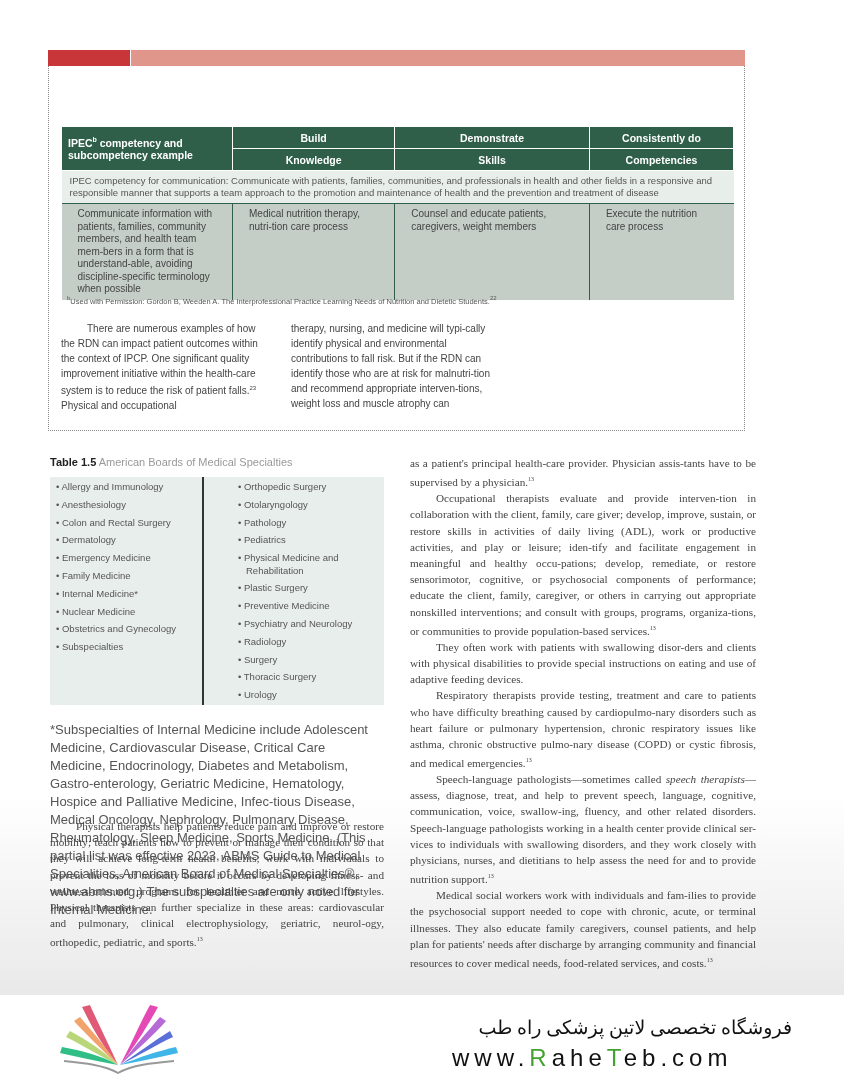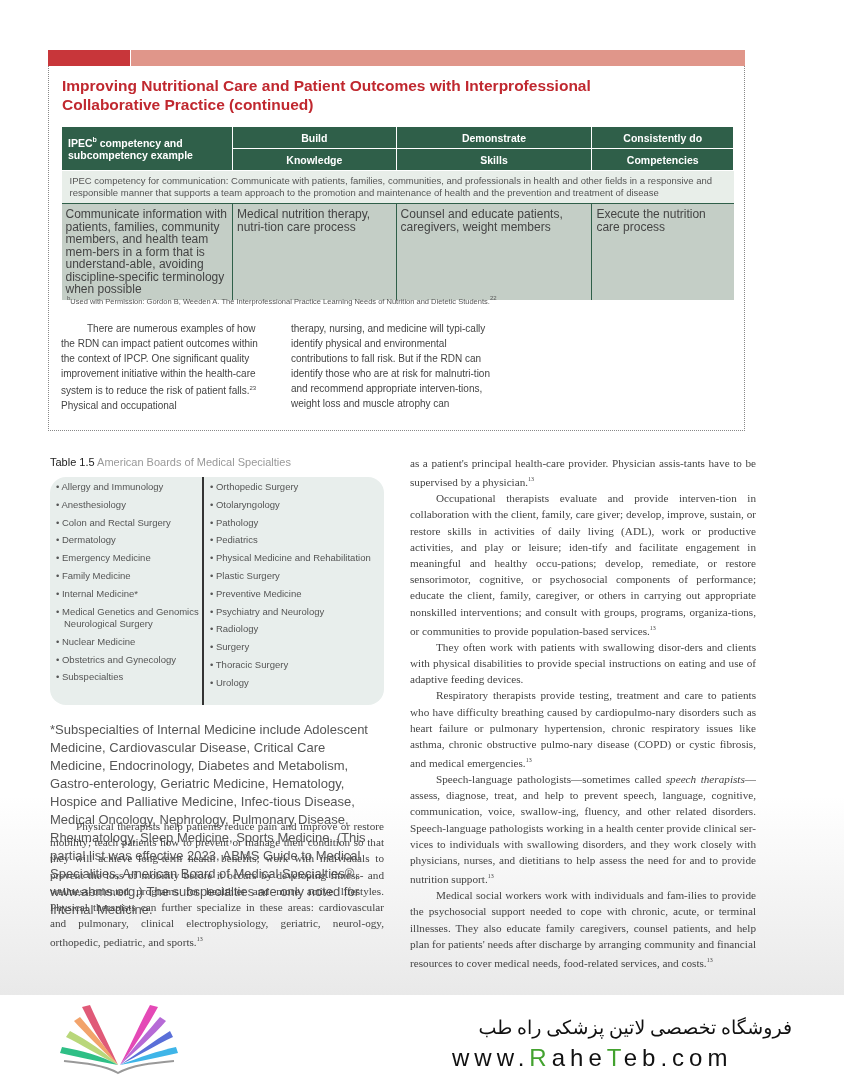--- a/index.html
+++ b/index.html
@@ -7,33 +7,33 @@
   .page { position: absolute; left: 0; top: 0; width: 844px; height: 995px; background: linear-gradient(180deg, #ffffff 0%, #ffffff 80%, #e9e9e9 100%); }
   .topbar { position: absolute; top: 50px; left: 48px; height: 16px; width: 697px; }
   .topbar .red { position: absolute; left: 0; top: 0; width: 82px; height: 16px; background: #c8363a; }
   .topbar .pink { position: absolute; left: 83px; top: 0; right: 0; height: 16px; background: #e0968a; }
   .box { position: absolute; top: 66px; left: 48px; width: 695px; height: 364px; border-left: 1.5px dotted #888; border-right: 1.5px dotted #888; border-bottom: 1.5px dotted #888; }
   .box-title { position: absolute; left: 13px; top: 10px; font-size: 15.5px; font-weight: bold; color: #c0282f; line-height: 19px; }
   .ipec { position: absolute; left: 12px; top: 60px; width: 673px; border-collapse: collapse; }
   .ipec th { background: #2f5f49; color: #fff; font-size: 10.5px; font-weight: bold; border: 1.5px solid #fff; padding: 3px 6px; height: 15px; }
   .ipec th.first { text-align: left; width: 158px; }
   .ipec td.span { background: #e8eee9; font-size: 9.5px; color: #555; padding: 4px 8px; line-height: 12px; border-bottom: 1.5px solid #2f5f49; }
-  .ipec td.cell { background: #c4cec6; font-size: 12px; color: #444; vertical-align: top; padding: 4px 4px; line-height: 12.5px; border-right: 1.5px solid #2f5f49; height: 85px; }
+  .ipec td.cell { background: #c4cec6; font-size: 10px; color: #444; vertical-align: top; padding: 4px 16px; line-height: 12.5px; border-right: 1.5px solid #2f5f49; height: 85px; }
   .ipec td.cell:last-child { border-right: none; }
   .ipec-foot { position: absolute; left: 18px; top: 229px; font-size: 7.5px; color: #555; }
   .ipec-foot sup, .col-text sup, .body-text sup { font-size: 6px; }
   .cols { position: absolute; left: 12px; top: 255px; width: 680px; display: flex; gap: 30px; }
   .col-text { width: 200px; font-size: 10px; line-height: 15px; color: #444; }
   .col-text.first { text-indent: 26px; }
   .t15-title { position: absolute; left: 50px; top: 456px; font-size: 11px; color: #999; }
-  .t15-title b { color: #222; font-weight: normal; }
-  .t15 { position: absolute; left: 50px; top: 477px; width: 334px; height: 228px; background: #e8eeec; display: flex; border-radius: 16px; }
+  .t15-title b { color: #222; font-weight: bold; }
+  .t15 { position: absolute; left: 50px; top: 477px; width: 334px; height: 228px; background: #e8eeec; display: flex; }
   .t15 ul { list-style: none; margin: 0; padding: 4px 0 0 0; font-size: 9.5px; color: #555; }
   .t15 ul.left { width: 152px; border-right: 2px solid #333; }
-  .t15 ul.right { flex: 1; }
+  .t15 ul.right { flex: 1; padding-left: 28px; }
   .t15 li { padding-left: 14px; text-indent: -8px; line-height: 12.5px; margin-bottom: 5.3px; }
   .t15 li::before { content: "• "; }
   .t15-foot { position: absolute; left: 50px; top: 721px; width: 334px; font-size: 13px; color: #555; line-height: 18px; }
   .body-text { position: absolute; font-family: "Liberation Serif", serif; font-size: 11.2px; line-height: 16.2px; color: #444; text-align: justify; }
   .body-text p { margin: 0; text-indent: 26px; }
   .body-text p.noindent { text-indent: 0; }
   .left-body { left: 50px; top: 818px; width: 334px; }
   .right-body { left: 410px; top: 455px; width: 346px; }
   .logo { position: absolute; left: 60px; top: 1003px; width: 118px; height: 72px; }
   .store-fa { position: absolute; left: 452px; top: 1016px; font-size: 19px; color: #111; direction: rtl; width: 340px; text-align: right; font-family: Liberation Serif, serif; }
@@ -43,24 +43,20 @@
 </head>
 <body>
 
 <div class="page">
   <div class="topbar">
     <div class="red"></div>
     <div class="pink"></div>
   </div>
 
   <div class="box">
-    <div class="box-title">
-      <div>Improving Nutritional Care and Patient Outcomes with Interprofessional</div>
-      <div>Collaborative Practice (continued)</div>
-    </div>
 
     <table class="ipec">
       <tbody>
           <tr>
         <th class="first" rowspan="2"><span>IPEC</span><sup style="font-size:7px">b</sup><span> competency and subcompetency example</span></th>
         <th>Build</th>
         <th>Demonstrate</th>
         <th>Consistently do</th>
       </tr>
       <tr>
@@ -91,21 +87,20 @@
   <div class="t15-title"><b>Table 1.5</b><span> American Boards of Medical Specialties</span></div>
   <div class="t15">
     <ul class="left" id="t15-left">
         <li>Allergy and Immunology</li>
         <li>Anesthesiology</li>
         <li>Colon and Rectal Surgery</li>
         <li>Dermatology</li>
         <li>Emergency Medicine</li>
         <li>Family Medicine</li>
         <li>Internal Medicine*</li>
-        <li>Medical Genetics and Genomics Neurological Surgery</li>
         <li>Nuclear Medicine</li>
         <li>Obstetrics and Gynecology</li>
         <li>Subspecialties</li>
       </ul>
     <ul class="right" id="t15-right">
         <li>Orthopedic Surgery</li>
         <li>Otolaryngology</li>
         <li>Pathology</li>
         <li>Pediatrics</li>
         <li>Physical Medicine and Rehabilitation</li>

